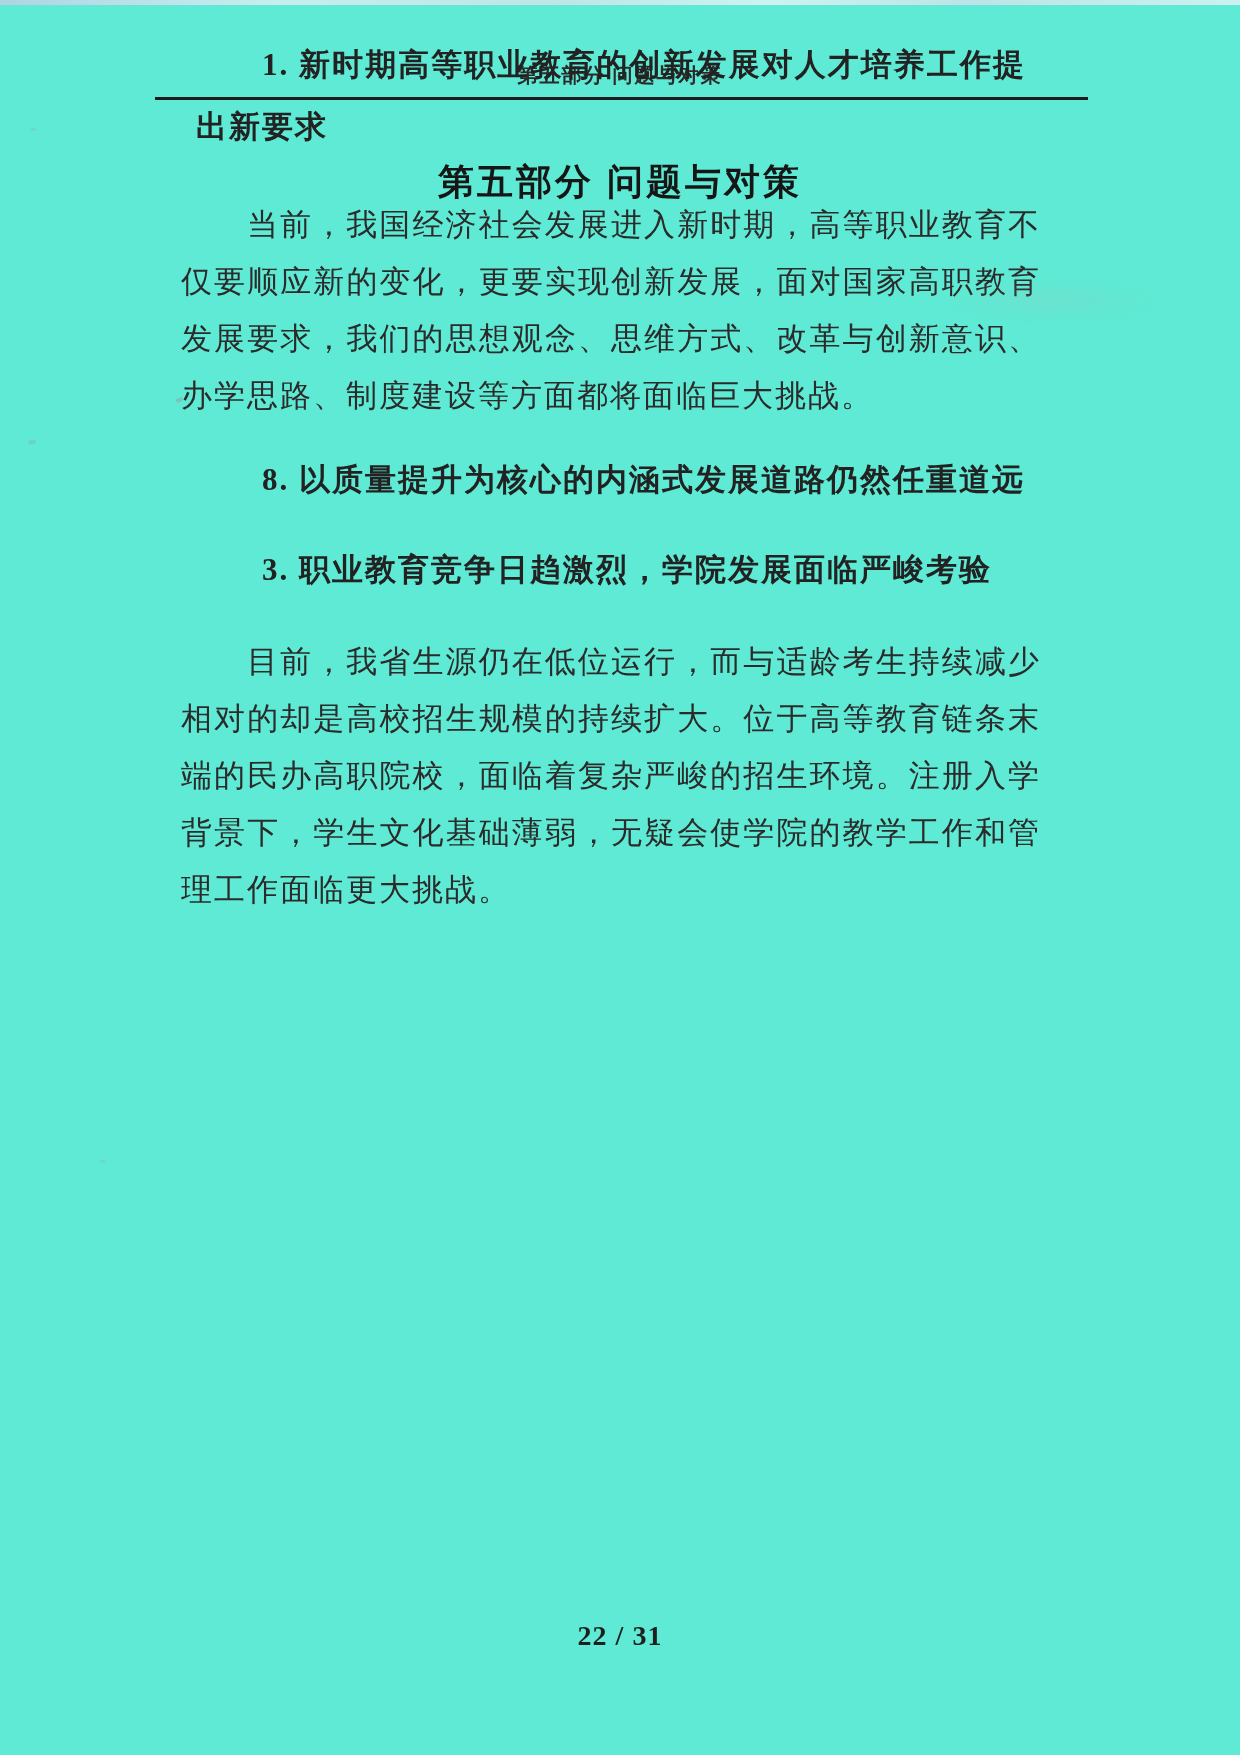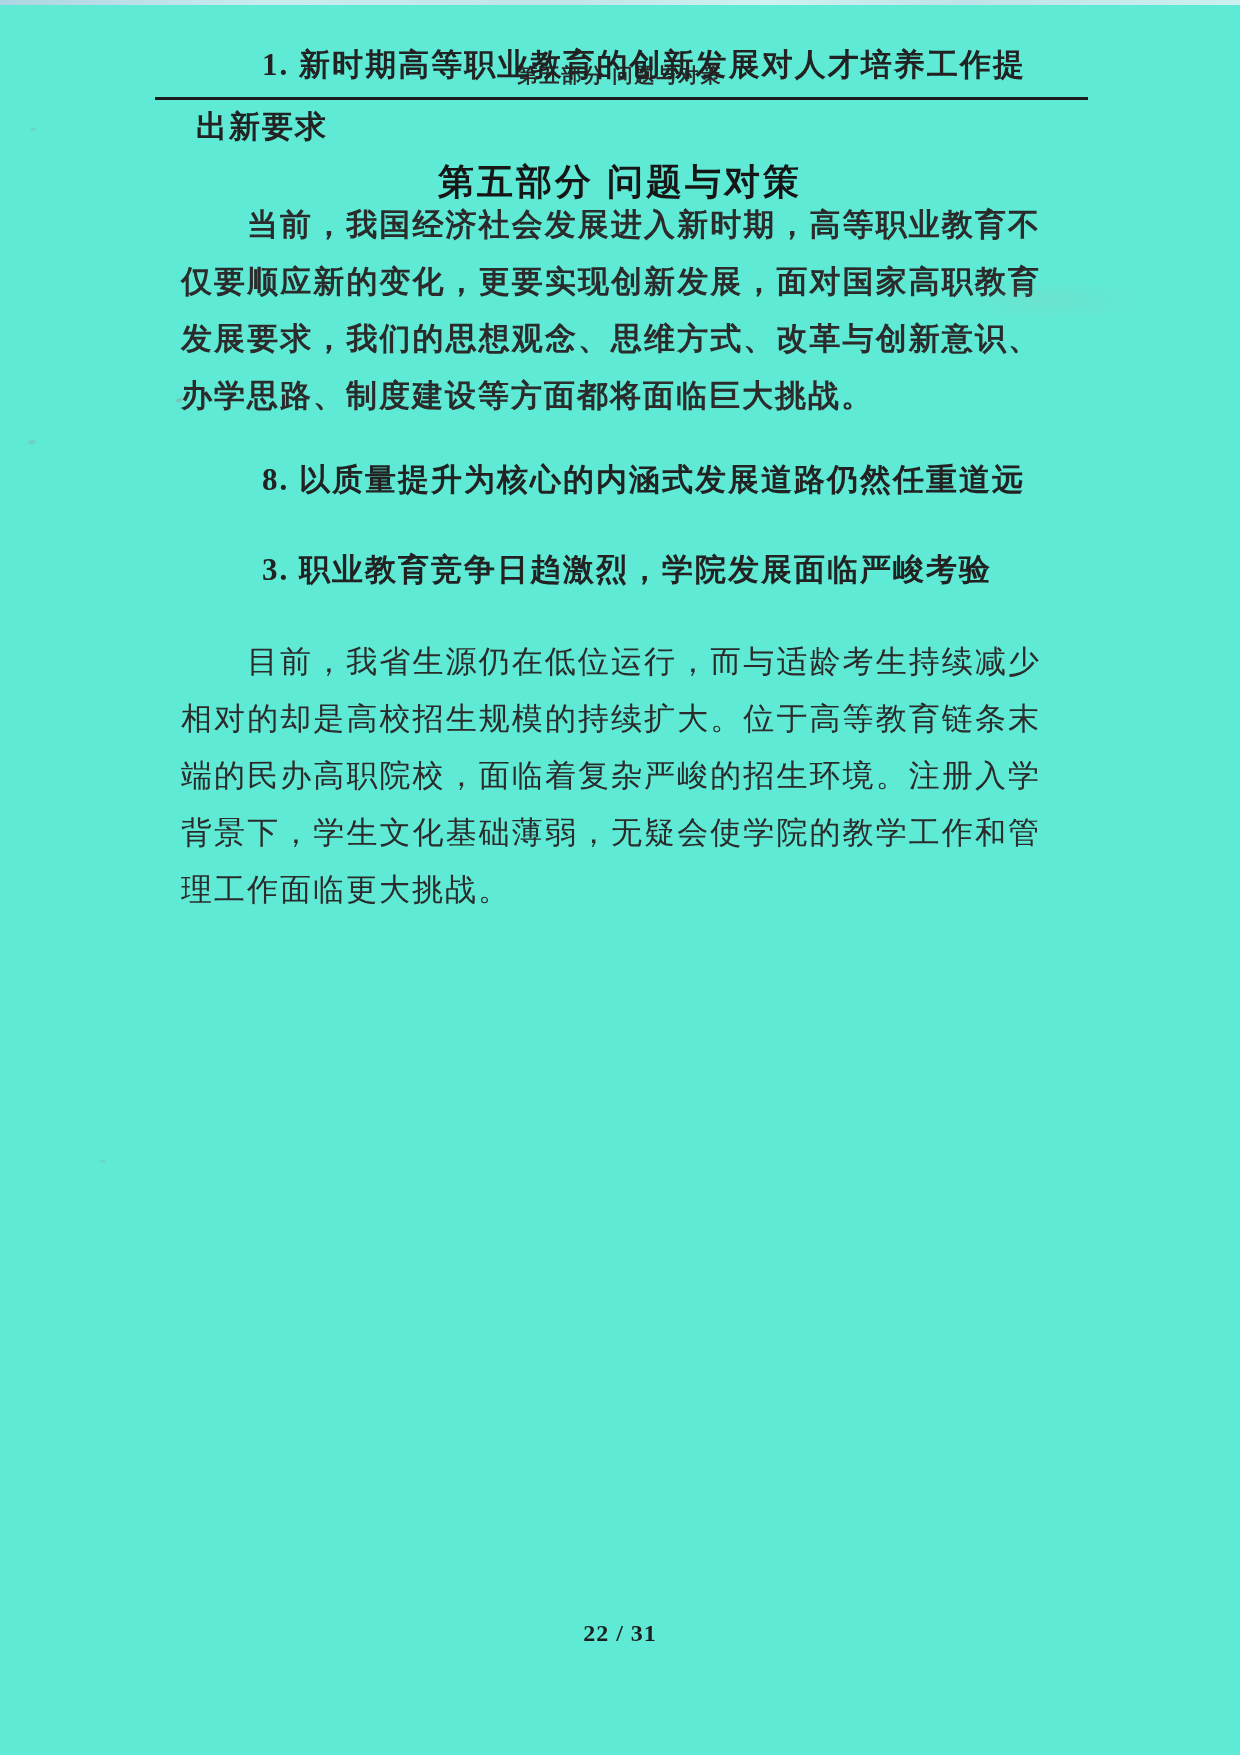--- a/index.html
+++ b/index.html
@@ -59,30 +59,30 @@
     font-size: 31px; font-weight: 600; letter-spacing: 2px;
     line-height: 62px; text-indent: 66px; text-align: justify;
     color: #222222; margin: 15px;
   }
   .paragraph {
     font-size: 31px; font-weight: 400; letter-spacing: 2px;
     line-height: 57px; text-indent: 66px; text-align: justify;
     color: #2b2b2b; margin: 0;
   }
   .sub-1 { margin-top: 34px; }
-  .para-1 { margin-top: 38px; font-weight: bold; }
+  .para-1 { margin-top: 38px; }
   .sub-2 { margin-top: 25px; }
   .para-2 { margin-top: 38px; }
   .sub-3 { margin-top: 28px; }
   .para-3 { margin-top: 32px; }
 
   .page-number {
     position: absolute; top: 1620px; left: 0; width: 100%;
     text-align: center;
-    font-size: 24px; font-weight: 700; letter-spacing: 1px;
+    font-size: 28px; font-weight: 700; letter-spacing: 1px;
     color: #1f1f1f;
   }
 </style>
 </head>
 <body>
 
 <div class="page">
 
   <div class="scan-strip"></div>
 

